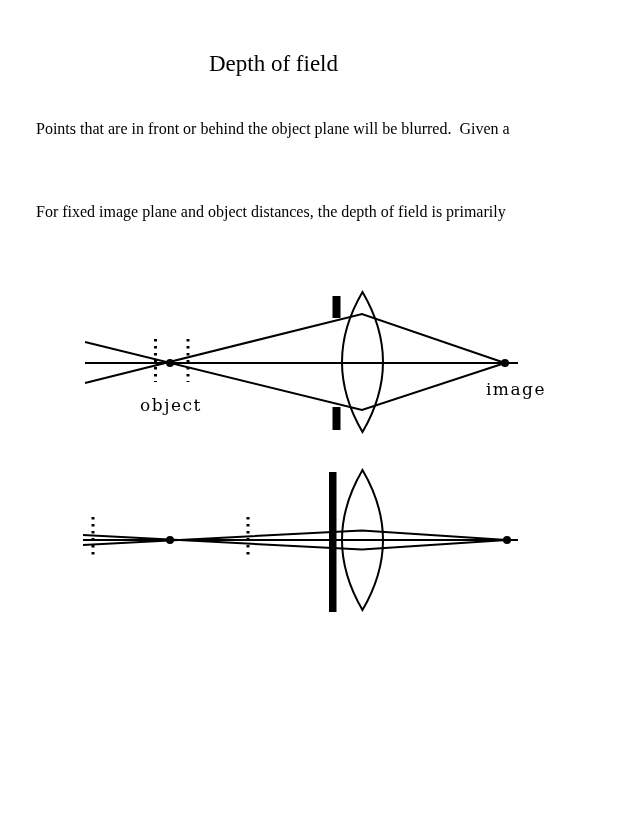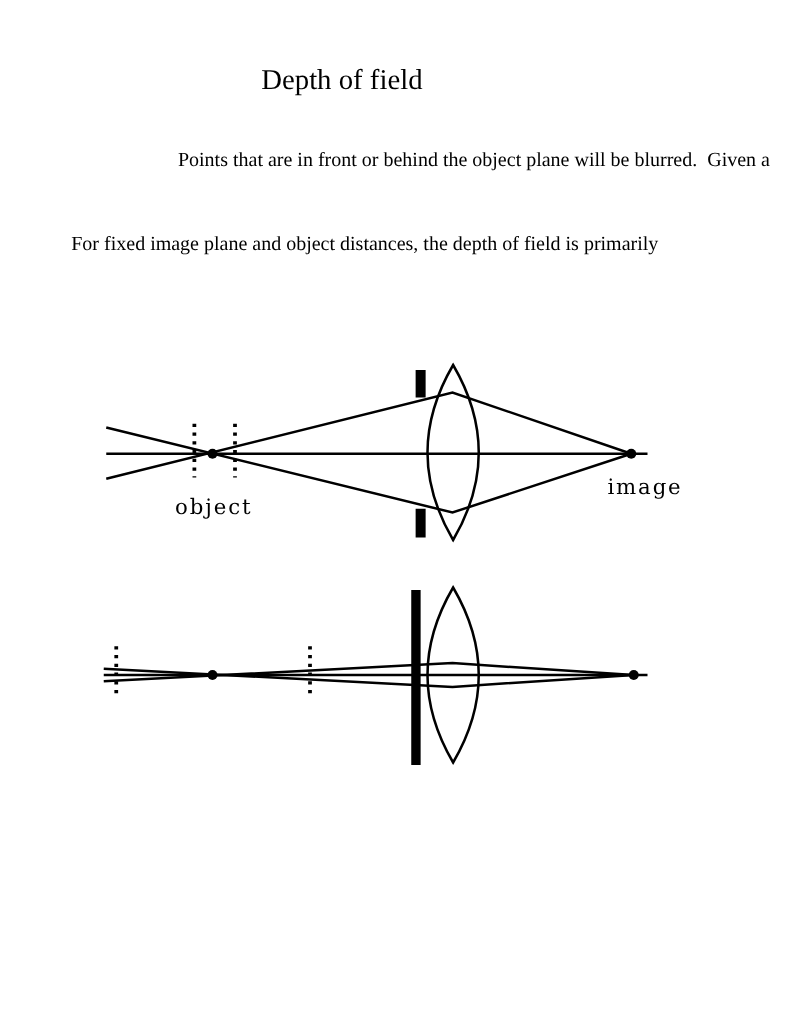--- a/index.html
+++ b/index.html
@@ -29,22 +29,22 @@
   .para {
     position: absolute;
     left: 36px;
     width: 580px;
     font-size: 16px;
     line-height: 20px;
   }
   .para .line {
     white-space: pre;
   }
-  #para-1 { top: 119px; text-align: right; }
-  #para-2 { top: 186px; margin-left: 21px; }
+  #para-1 { top: 119px; }
+  #para-2 { top: 202px; }
   .figure-layer {
     position: absolute;
     top: 0;
     left: 0;
   }
   .ink-stroke {
     stroke: #000000;
     fill: none;
   }
   .ink-fill {

